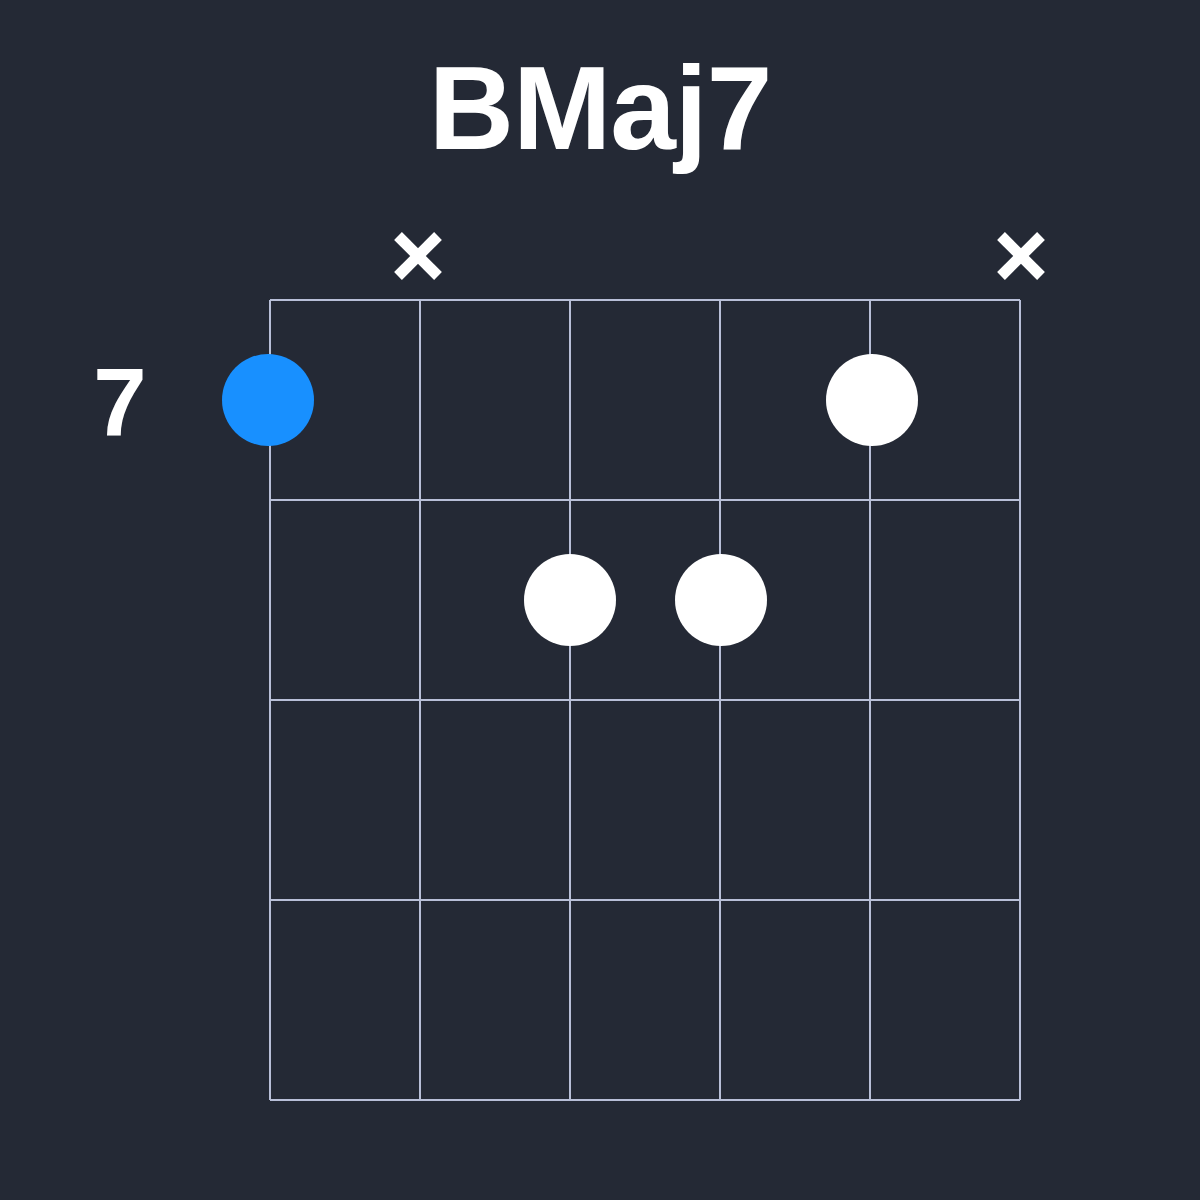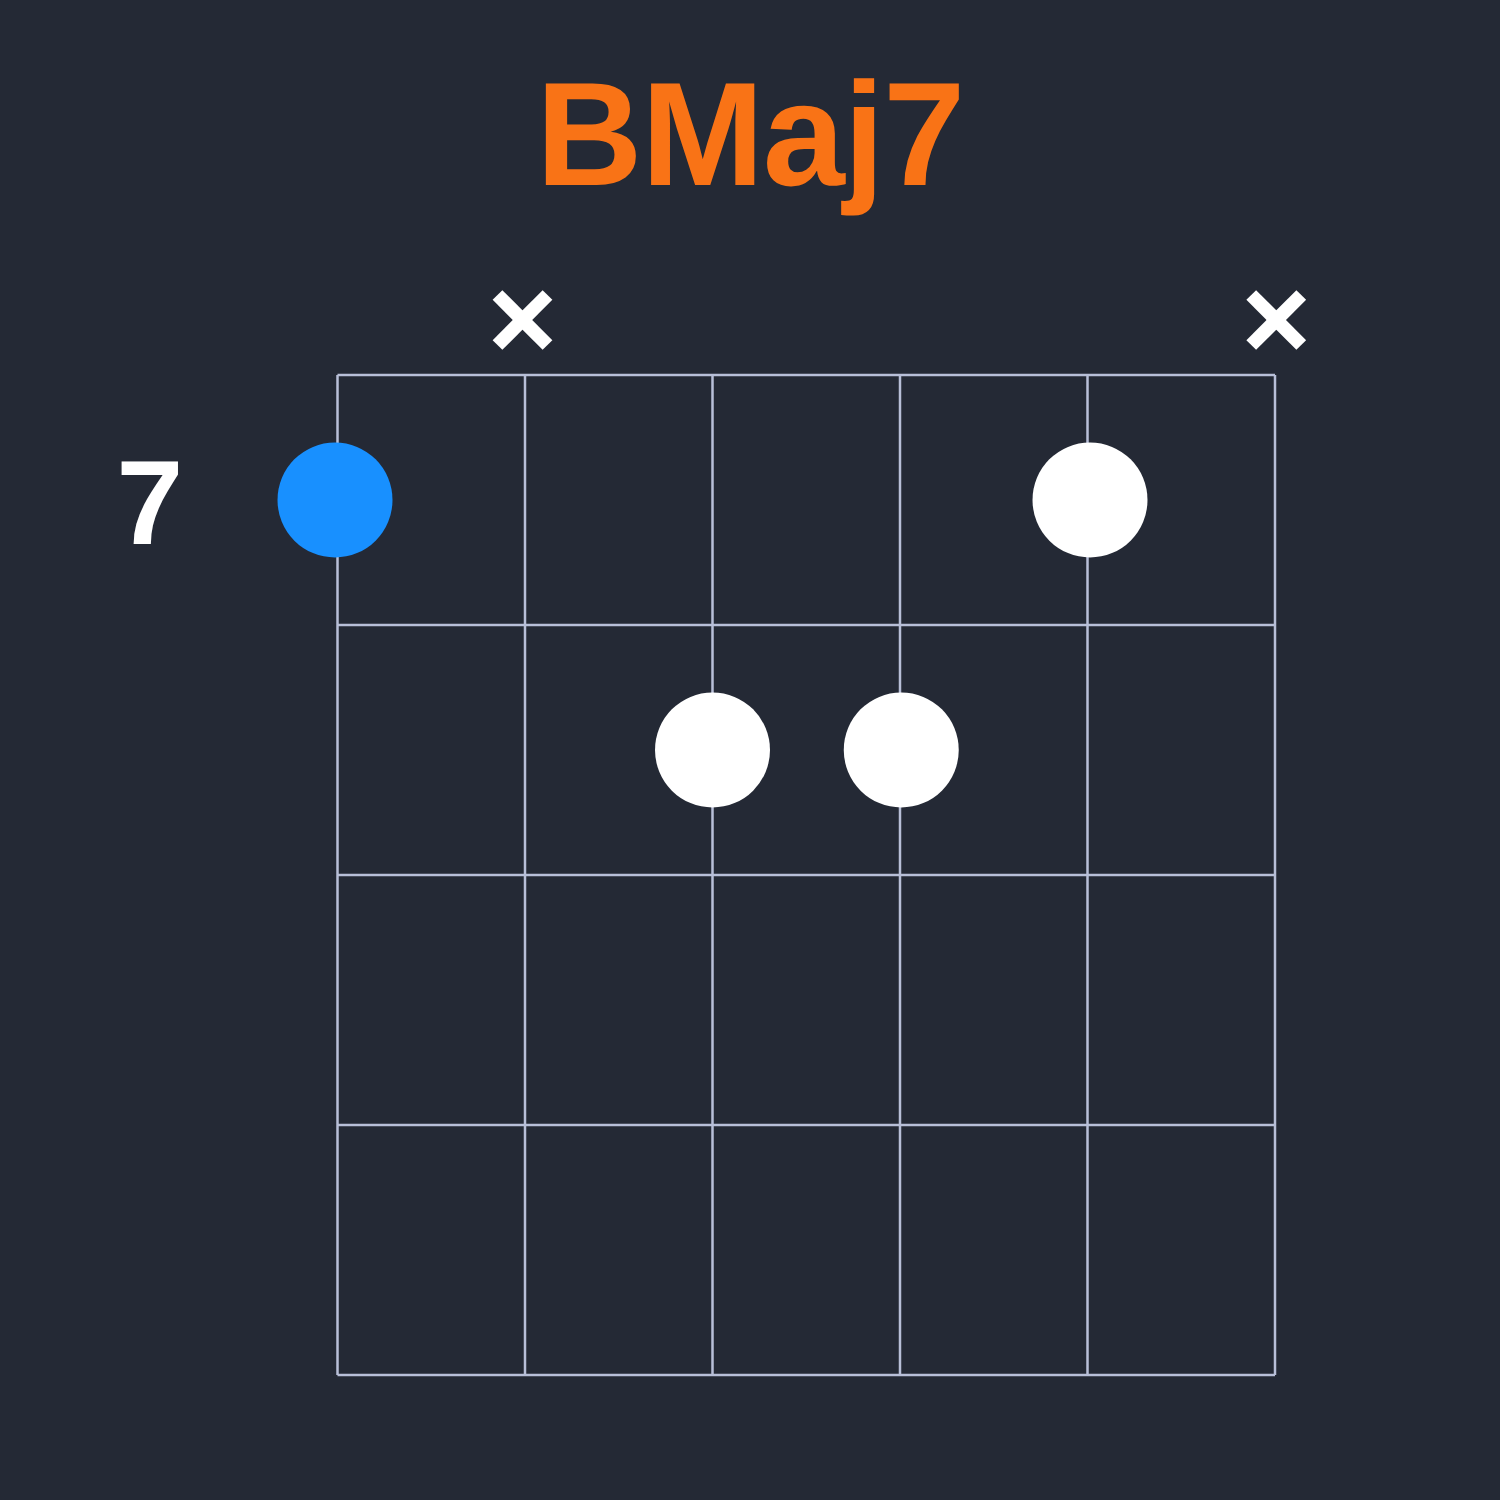--- a/index.html
+++ b/index.html
@@ -1,17 +1,17 @@
 <!DOCTYPE html>
 <html><head>
 <meta charset="utf-8">
 <style>
   html,body{margin:0;padding:0;}
   body{width:1200px;height:1200px;background:#242935;position:relative;overflow:hidden;font-family:"Liberation Sans",sans-serif;}
-  .title{position:absolute;left:0;top:48px;width:1200px;text-align:center;color:#f97316;font-weight:bold;font-size:118px;line-height:120px;letter-spacing:-1px;}
+  .title{position:absolute;left:0;top:48px;width:1200px;text-align:center;color:#ffffff;font-weight:bold;font-size:118px;line-height:120px;letter-spacing:-1px;}
   .fret-num{position:absolute;left:70px;top:355px;width:100px;text-align:center;color:#fff;font-weight:bold;font-size:96px;line-height:96px;}
   svg{position:absolute;left:0;top:0;}
 </style>
 </head>
 <body>
 
 <div class="title">BMaj7</div>
 <div class="fret-num">7</div>
 
 <svg width="1200" height="1200">

